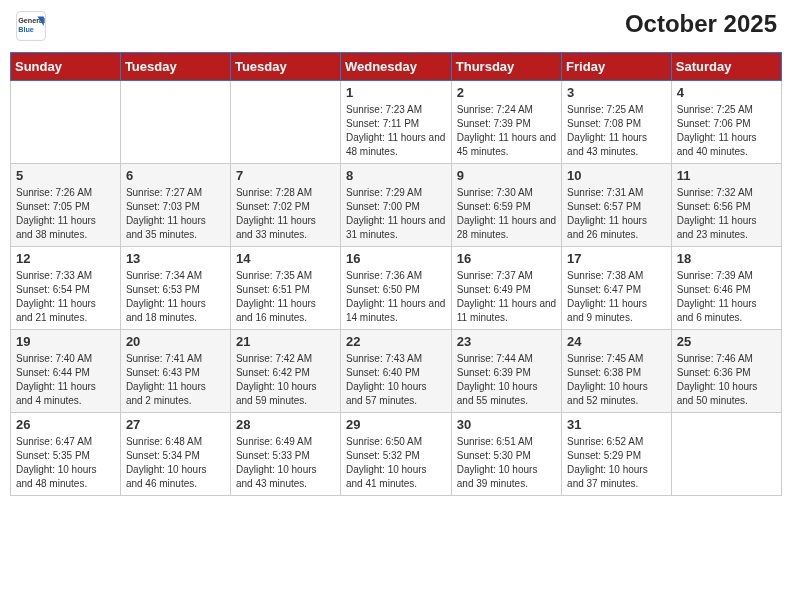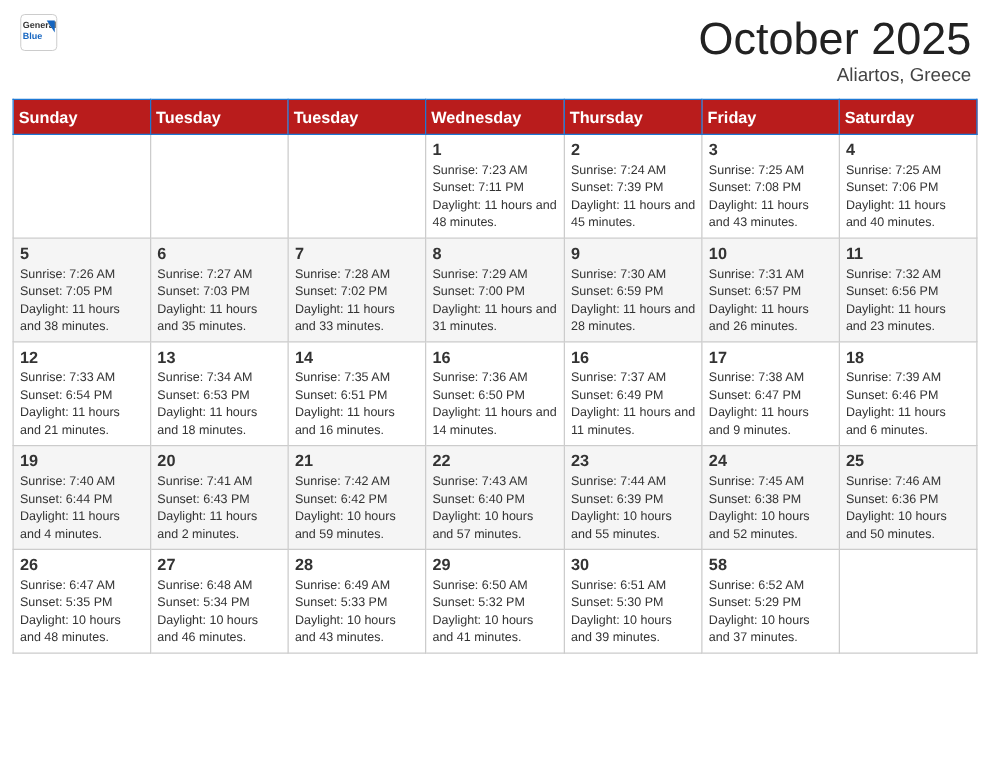--- a/index.html
+++ b/index.html
@@ -23,22 +23,22 @@
       gap: 4px;
     }
     .logo-icon {
       width: 32px;
       height: 32px;
     }
     .title-block {
       text-align: right;
     }
     .month-title {
-      font-size: 36px;
-      font-weight: normal;
+      font-size: 24px;
+      font-weight: bold;
       color: #222;
     }
     .subtitle {
       font-size: 15px;
       color: #444;
     }
     .calendar {
       width: 100%;
       border-collapse: collapse;
       border: 1px solid #ccc;
@@ -88,21 +88,20 @@
   <div class="logo">
     <svg class="logo-icon" viewBox="0 0 40 40">
       <rect x="2" y="2" width="36" height="36" rx="4" fill="white" stroke="#ccc" stroke-width="1"></rect>
       <text x="4" y="16" font-family="Arial" font-weight="bold" font-size="9" fill="#333">General</text>
       <text x="4" y="27" font-family="Arial" font-weight="bold" font-size="9" fill="#1565c0">Blue</text>
       <polygon points="28,8 36,8 36,20" fill="#1565c0"></polygon>
     </svg>
   </div>
   <div class="title-block">
     <div class="month-title">October 2025</div>
-    <div class="subtitle">Aliartos, Greece</div>
   </div>
 </div>
 
 <table class="calendar">
   <thead>
     <tr>
     <th>Sunday</th>
         <th>Tuesday</th>
         <th>Tuesday</th>
         <th>Wednesday</th>
@@ -298,21 +297,21 @@
 Sunset: 5:32 PM
 Daylight: 10 hours and 41 minutes.</div>
         </td>
         <td>
           <span class="day-num">30</span>
           <div class="day-info">Sunrise: 6:51 AM
 Sunset: 5:30 PM
 Daylight: 10 hours and 39 minutes.</div>
         </td>
         <td>
-          <span class="day-num">58</span>
+          <span class="day-num">31</span>
           <div class="day-info">Sunrise: 6:52 AM
 Sunset: 5:29 PM
 Daylight: 10 hours and 37 minutes.</div>
         </td>
         <td class="empty-cell"></td>
       </tr>
     </tbody>
 </table>
 
 </body></html>

